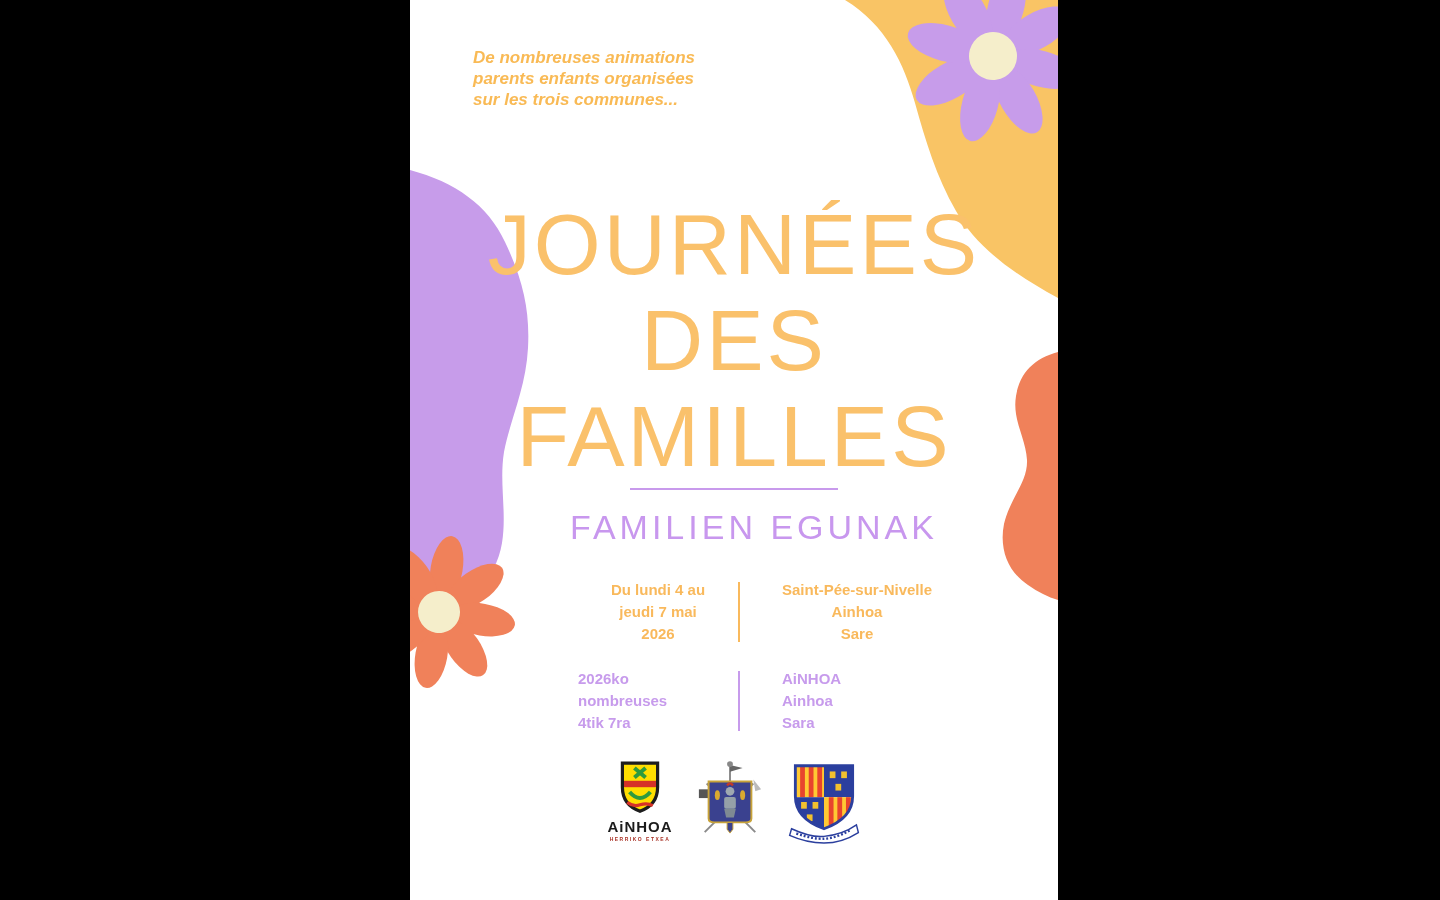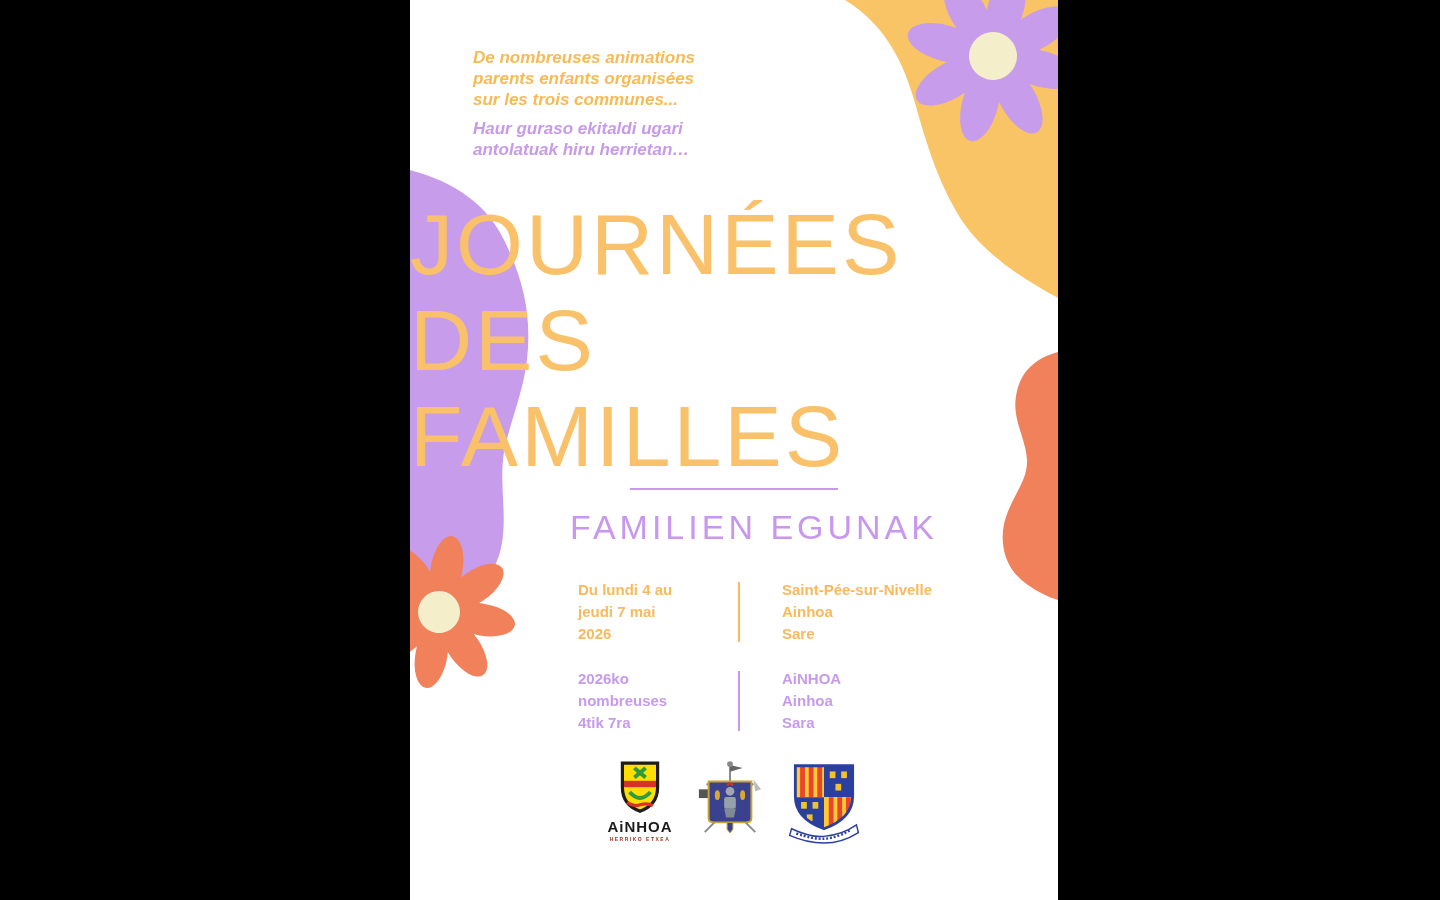--- a/index.html
+++ b/index.html
@@ -8,36 +8,36 @@
   .stage { position:relative; width:1440px; height:900px; background:#000; }
   .poster { position:absolute; left:410px; top:0; width:648px; height:900px;
             background:#ffffff; overflow:hidden; }
   .decor { position:absolute; left:0; top:0; width:648px; height:900px; pointer-events:none; }
 
   .intro { position:absolute; left:63px; top:47px; font-style:italic; font-weight:700;
            font-size:17px; line-height:21px; }
   .intro-fr { color:#F9BA55; }
   .intro-eu { color:#C89AEA; margin-top:8px; }
 
-  .title { position:absolute; left:0; right:0; top:196px; text-align:left;
+  .title { position:absolute; left:0; right:0; top:196px; text-align:center;
            color:#FAC16B; font-weight:300; font-size:86px; line-height:96px;
            letter-spacing:3px; }
   .divider { position:absolute; top:488px; left:50%; margin-left:-104px; width:208px;
              height:2px; background:#C89AEC; }
   .subtitle { position:absolute; left:0; right:0; top:508px; text-align:center;
               color:#C897EE; font-weight:300; font-size:34px; letter-spacing:4px;margin-left:40px; }
 
   .details { position:absolute; left:168px; top:579px; width:440px;
              font-weight:700; font-size:15px; }
   .details-row { display:flex; align-items:flex-start; }
   .details-row.row-eu { margin-top:23px; }
   .d-left { width:160px; line-height:22px; }
   .d-sep { width:2px; height:60px; margin-top:3px; }
   .d-right { margin-left:42px; line-height:22px; }
-  .row-fr { color:#F9B95C; }
+  .row-fr { color:#F9B95C;text-align:center; }
   .row-fr .d-sep { background:#F9B95C; }
   .row-eu { color:#C79BEC; }
   .row-eu .d-sep { background:#C79BEC; }
 
   .logos { position:absolute; left:0; right:0; top:760px; display:flex;
            justify-content:center; align-items:flex-start; gap:22px; }
   .logo-block { display:flex; flex-direction:column; align-items:center; }
   .ainhoa-name { font-size:15px; font-weight:800; letter-spacing:1px; color:#1b1b1b;
                  margin-top:2px; }
   .ainhoa-sub { font-size:5px; font-weight:700; letter-spacing:1.5px; color:#A93226;
@@ -87,24 +87,20 @@
 
       <path d="M648,352 C625,358 610,372 606,396 C602,420 616,438 617,460
             C618,482 600,498 594,524 C589,549 598,572 618,585 C628,592 638,597 648,600 Z" fill="#F0815A"></path>
     </svg>
 
     <div class="intro">
       <div class="intro-fr">
         <div>De nombreuses animations</div>
         <div>parents enfants organisées</div>
         <div>sur les trois communes...</div>
-      </div>
-      <div class="intro-eu">
-        <div>Haur guraso ekitaldi ugari</div>
-        <div>antolatuak hiru herrietan…</div>
       </div>
     </div>
 
     <div class="title">
       <div>JOURNÉES</div>
       <div>DES</div>
       <div>FAMILLES</div>
     </div>
 
     <div class="divider"></div>

